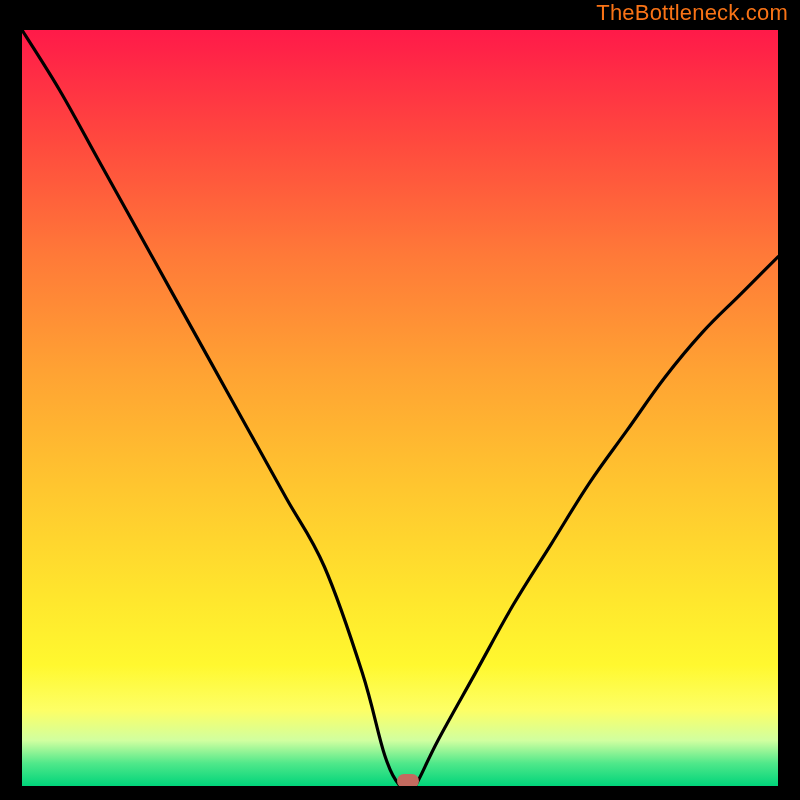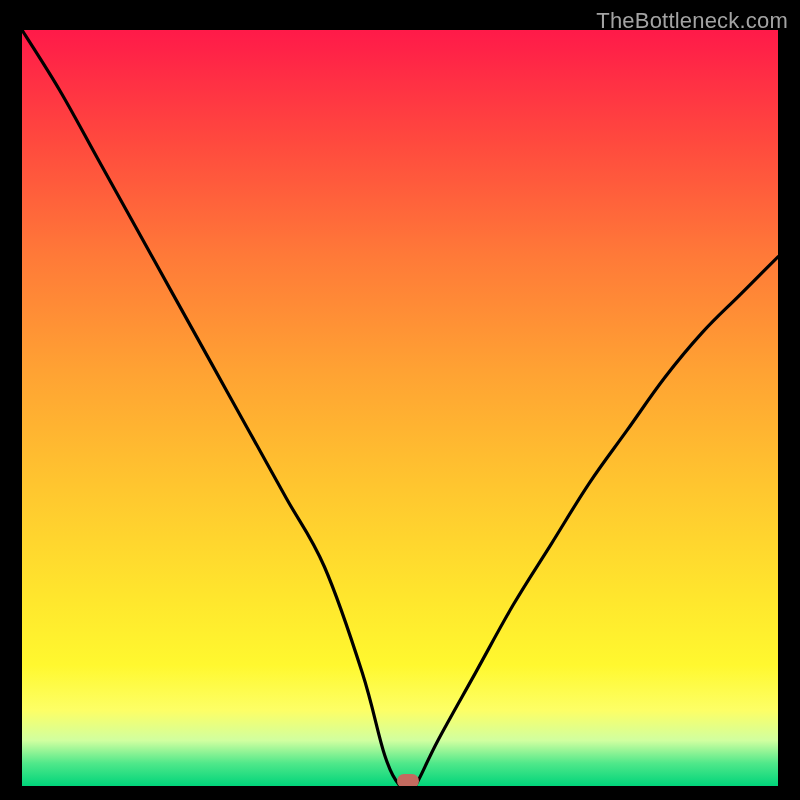--- a/index.html
+++ b/index.html
@@ -12,23 +12,23 @@
     font-family: Arial, Helvetica, sans-serif;
   }
   .outer-frame {
     width: 800px;
     height: 800px;
     background: #000;
     position: relative;
   }
   .watermark {
     position: absolute;
-    top: 8px;
+    top: 0;
     right: 12px;
-    color: #a3a3a3;
+    color: #f97316;
     font-size: 22px;
     font-weight: 500;
     letter-spacing: 0.2px;
     user-select: none;
   }
   .plot-area {
     position: absolute;
     left: 22px;
     top: 30px;
     width: 756px;

